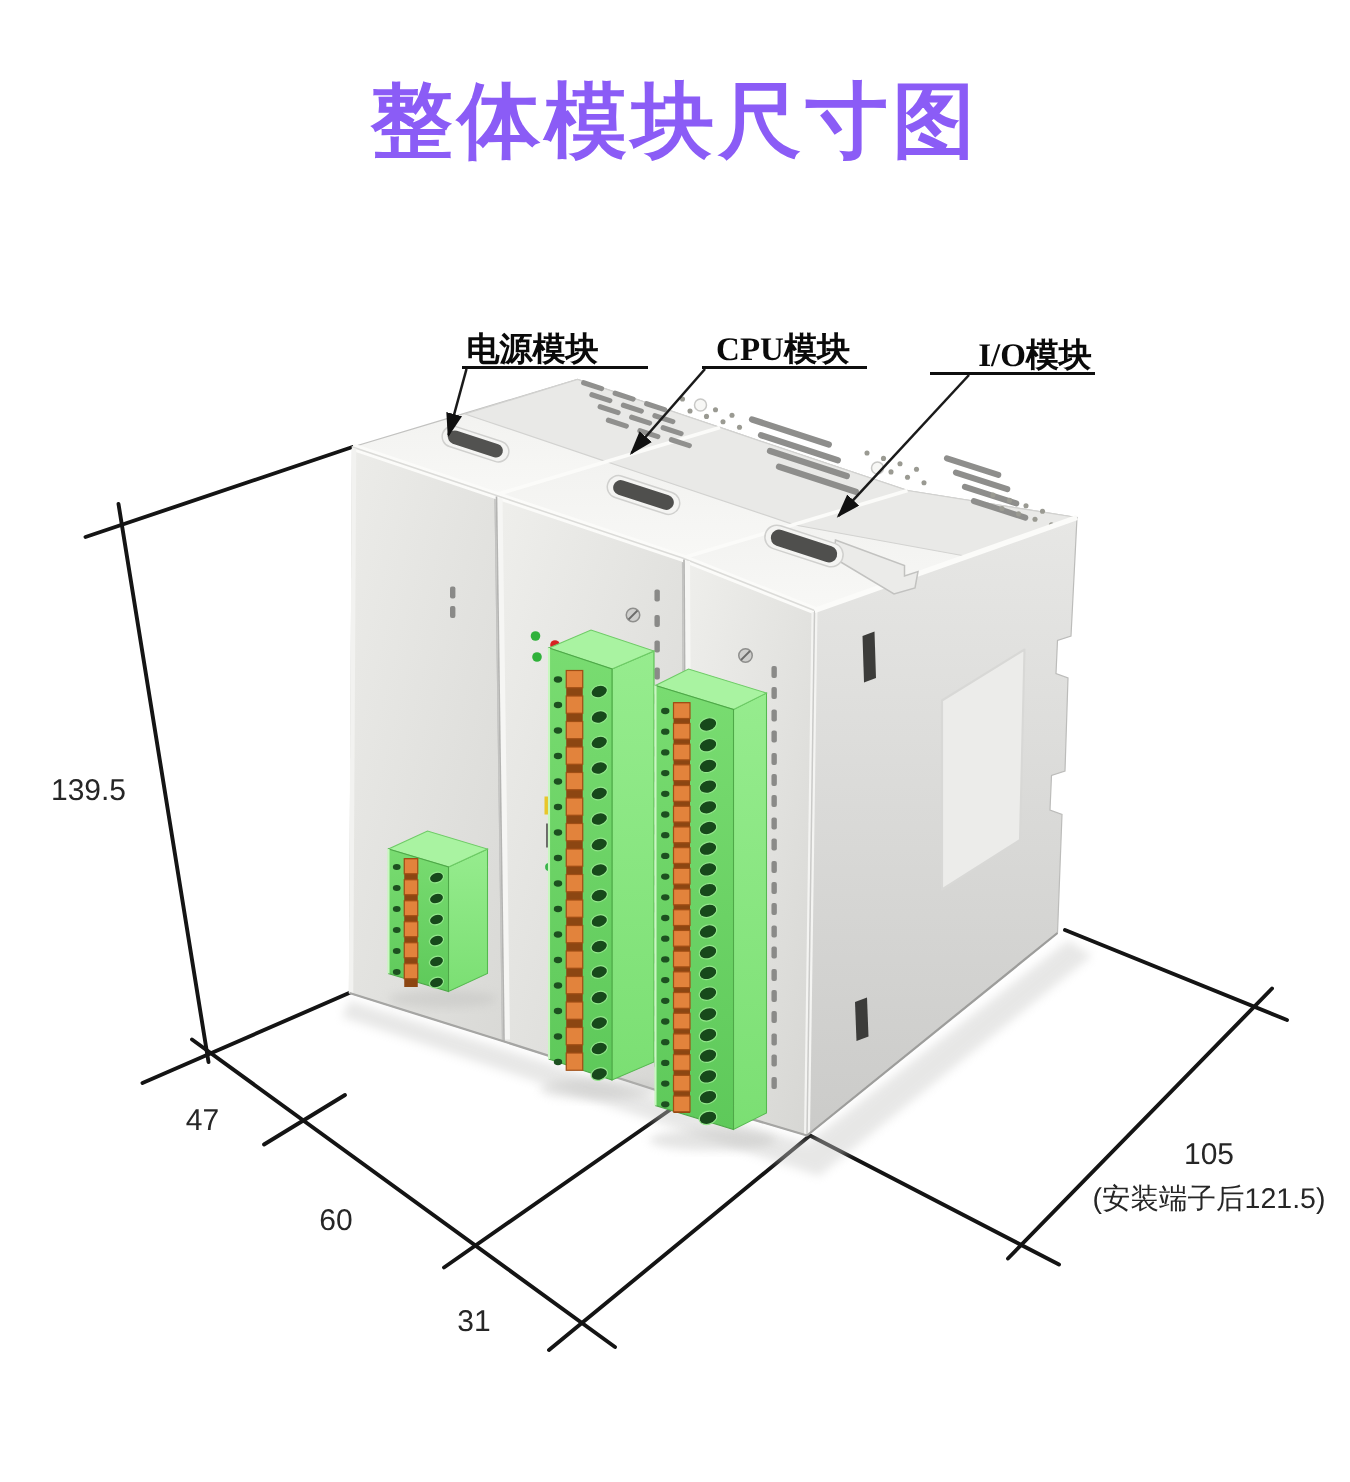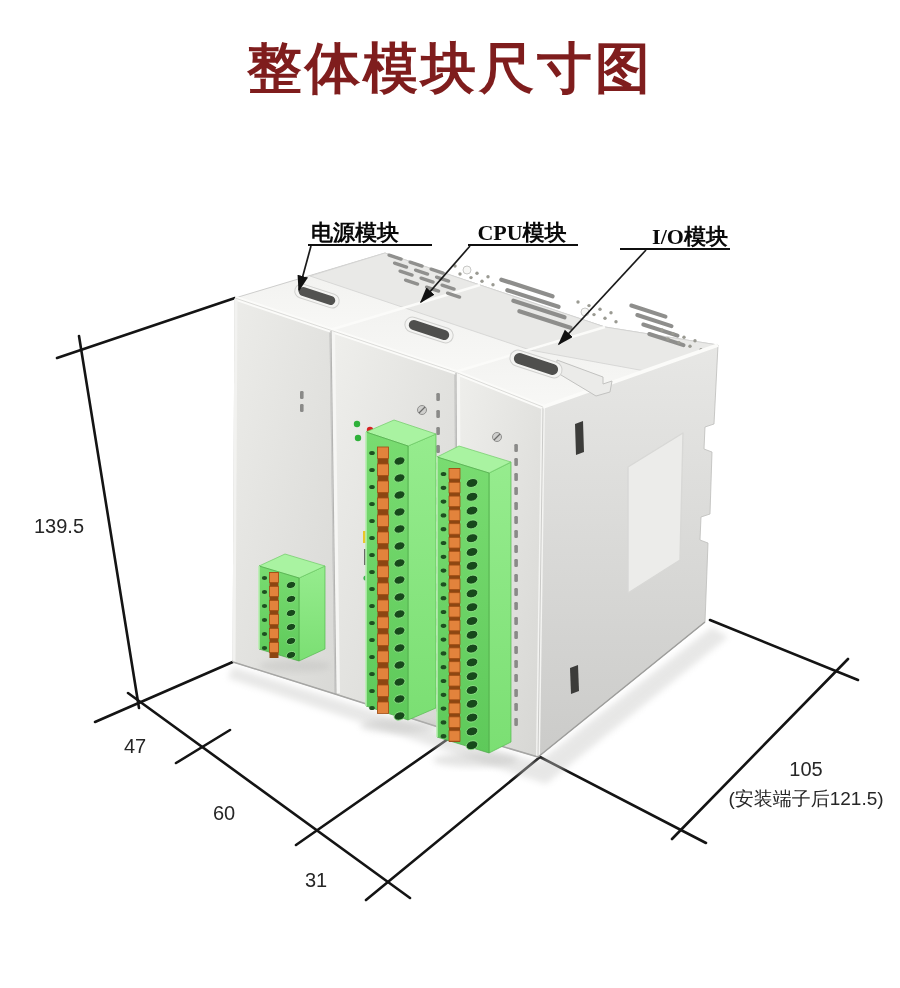--- a/index.html
+++ b/index.html
@@ -1,19 +1,19 @@
 <!DOCTYPE html>
 <html><head>
 <meta charset="utf-8">
 <style>
   html,body{margin:0;padding:0;background:#ffffff;}
   .page{position:relative;width:900px;height:988px;background:#fff;overflow:hidden;
         font-family:"Liberation Sans","DejaVu Sans",sans-serif;}
-  .page-title{position:absolute;top:32px;left:0;width:900px;margin:0;text-align:center;
-        font-size:55px;font-weight:700;letter-spacing:3px;color:#7f1d1d;
+  .page-title{position:absolute;top:44px;left:0;width:900px;margin:0;text-align:center;
+        font-size:55px;font-weight:700;letter-spacing:3px;color:#8b5cf6;
         font-family:"Liberation Sans","DejaVu Sans",sans-serif;}
   svg{position:absolute;left:0;top:0;}
   text{user-select:none;}
   .dim-num{font-family:"Liberation Sans","DejaVu Sans",sans-serif;font-size:20px;fill:#262626;}
   .dim-note{font-family:"Liberation Sans","DejaVu Sans",sans-serif;font-size:19px;fill:#262626;}
   .mod-label{font-family:"Liberation Serif","DejaVu Serif",serif;font-size:22px;font-weight:700;fill:#0a0a0a;}
   .dimline{stroke:#141414;stroke-width:2.6;stroke-linecap:round;fill:none;}
   .leader{stroke:#1a1a1a;stroke-width:1.7;fill:none;}
   .underline{stroke:#0f0f0f;stroke-width:2.1;}
   .face-edge{stroke:#c2c2c0;stroke-width:.8;}

